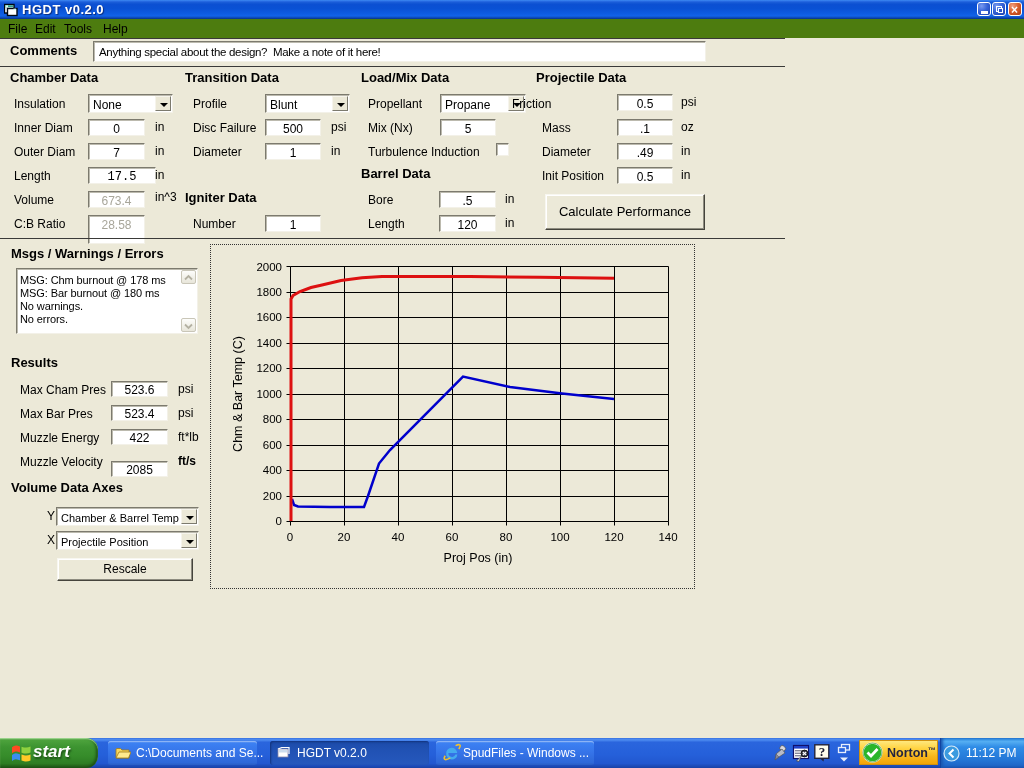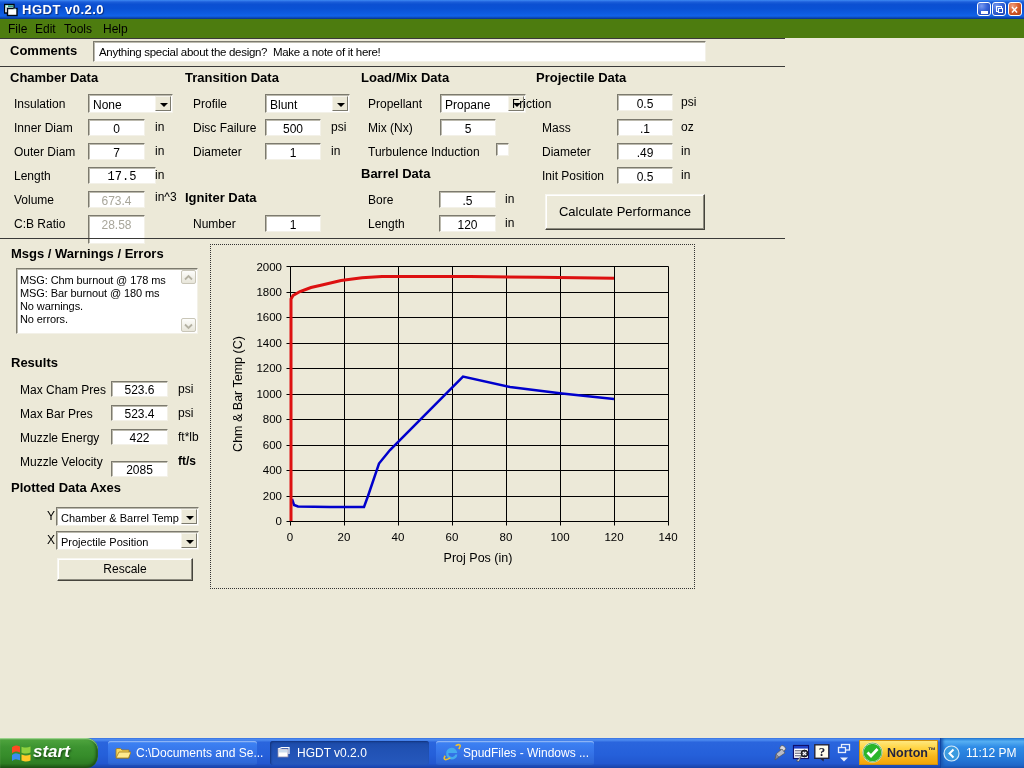--- a/index.html
+++ b/index.html
@@ -212,21 +212,21 @@
 <div class="abs lbl" style="left:20px;top:431px;">Muzzle Energy</div>
 <div class="abs tb" style="left:111px;top:429px;width:57px;height:16px;">
     <span class="v" style="top:1px;">422</span>
   </div>
 <div class="abs unit" style="left:178px;top:430px;">ft*lb</div>
 <div class="abs lbl" style="left:20px;top:455px;">Muzzle Velocity</div>
 <div class="abs tb" style="left:111px;top:453px;width:57px;height:16px;margin-top:8px;">
     <span class="v" style="top:1px;">2085</span>
   </div>
 <div class="abs unit" style="left:178px;top:454px;font-weight:bold;">ft/s</div>
-<div class="abs hdr" style="left:11px;top:480px;">Plotted Data Axes</div>
+<div class="abs hdr" style="left:11px;top:480px;">Volume Data Axes</div>
 <div class="abs lbl" style="left:47px;top:509px;">Y</div>
 <div class="abs combo sm" style="left:56px;top:507px;width:143px;height:19px;">
     <span class="ct">Chamber &amp; Barrel Temp</span>
     <span class="cbtn"></span>
   </div>
 <div class="abs lbl" style="left:47px;top:533px;">X</div>
 <div class="abs combo sm" style="left:56px;top:531px;width:143px;height:19px;">
     <span class="ct">Projectile Position</span>
     <span class="cbtn"></span>
   </div>

